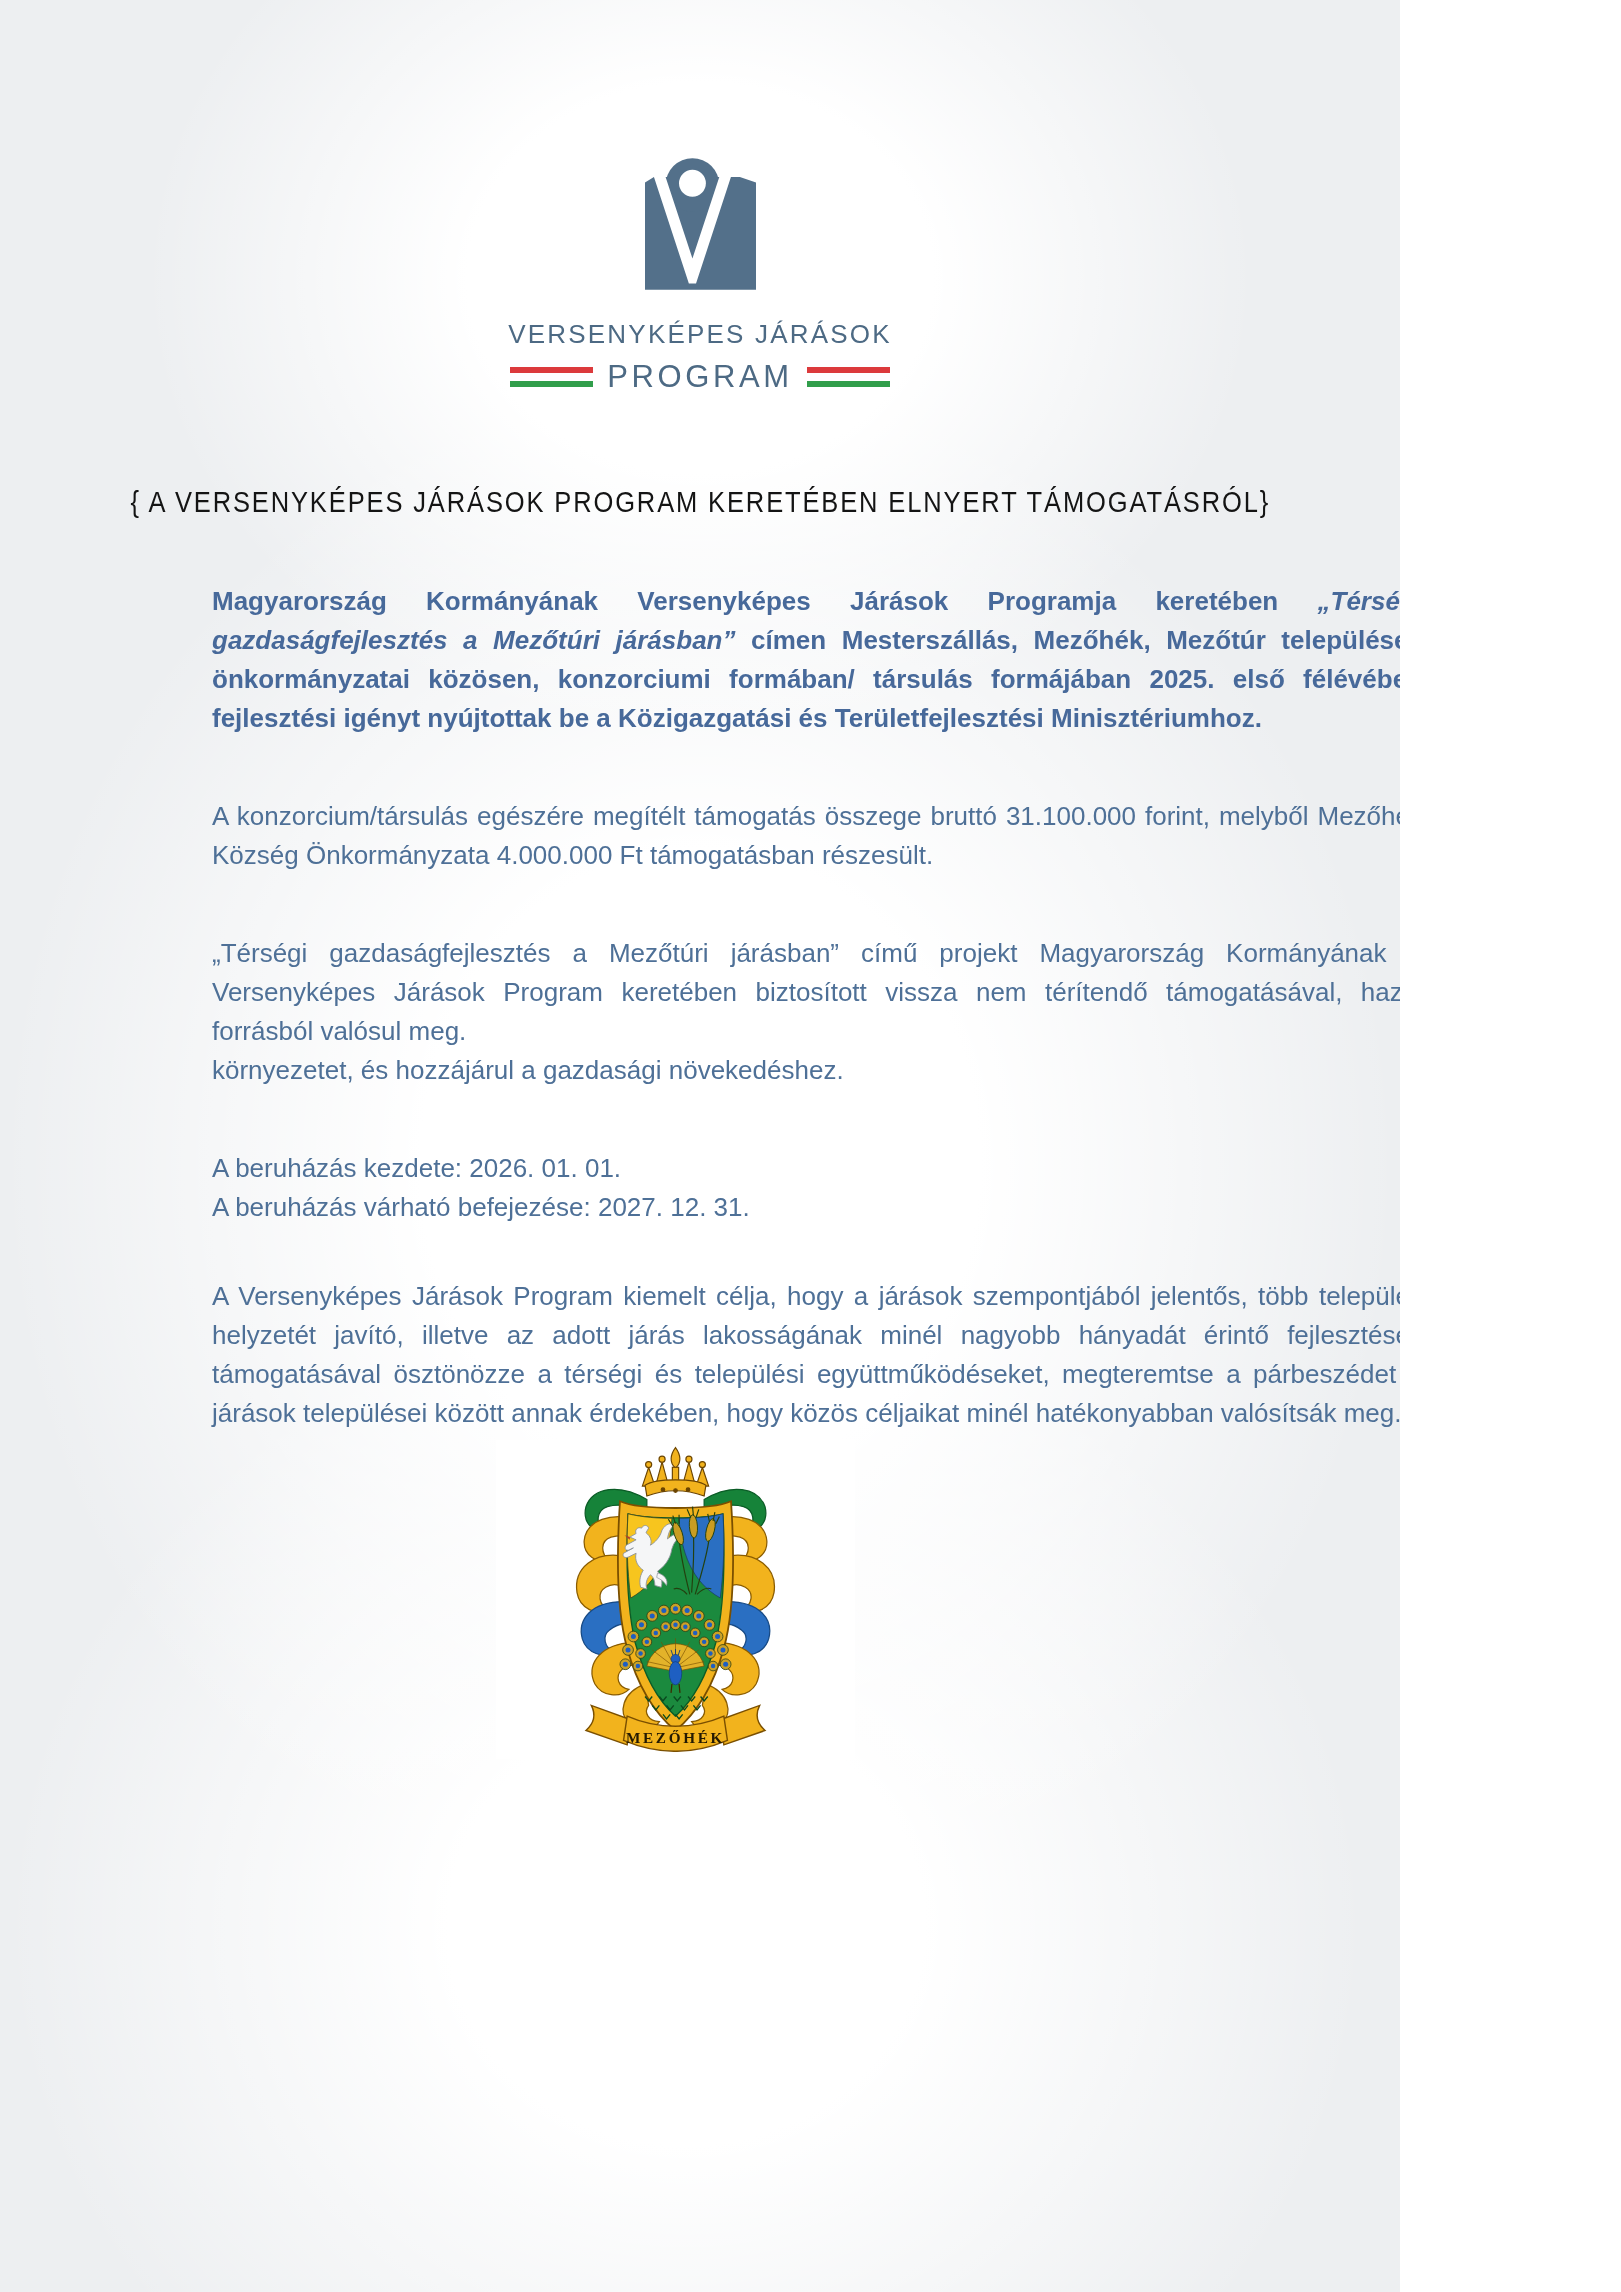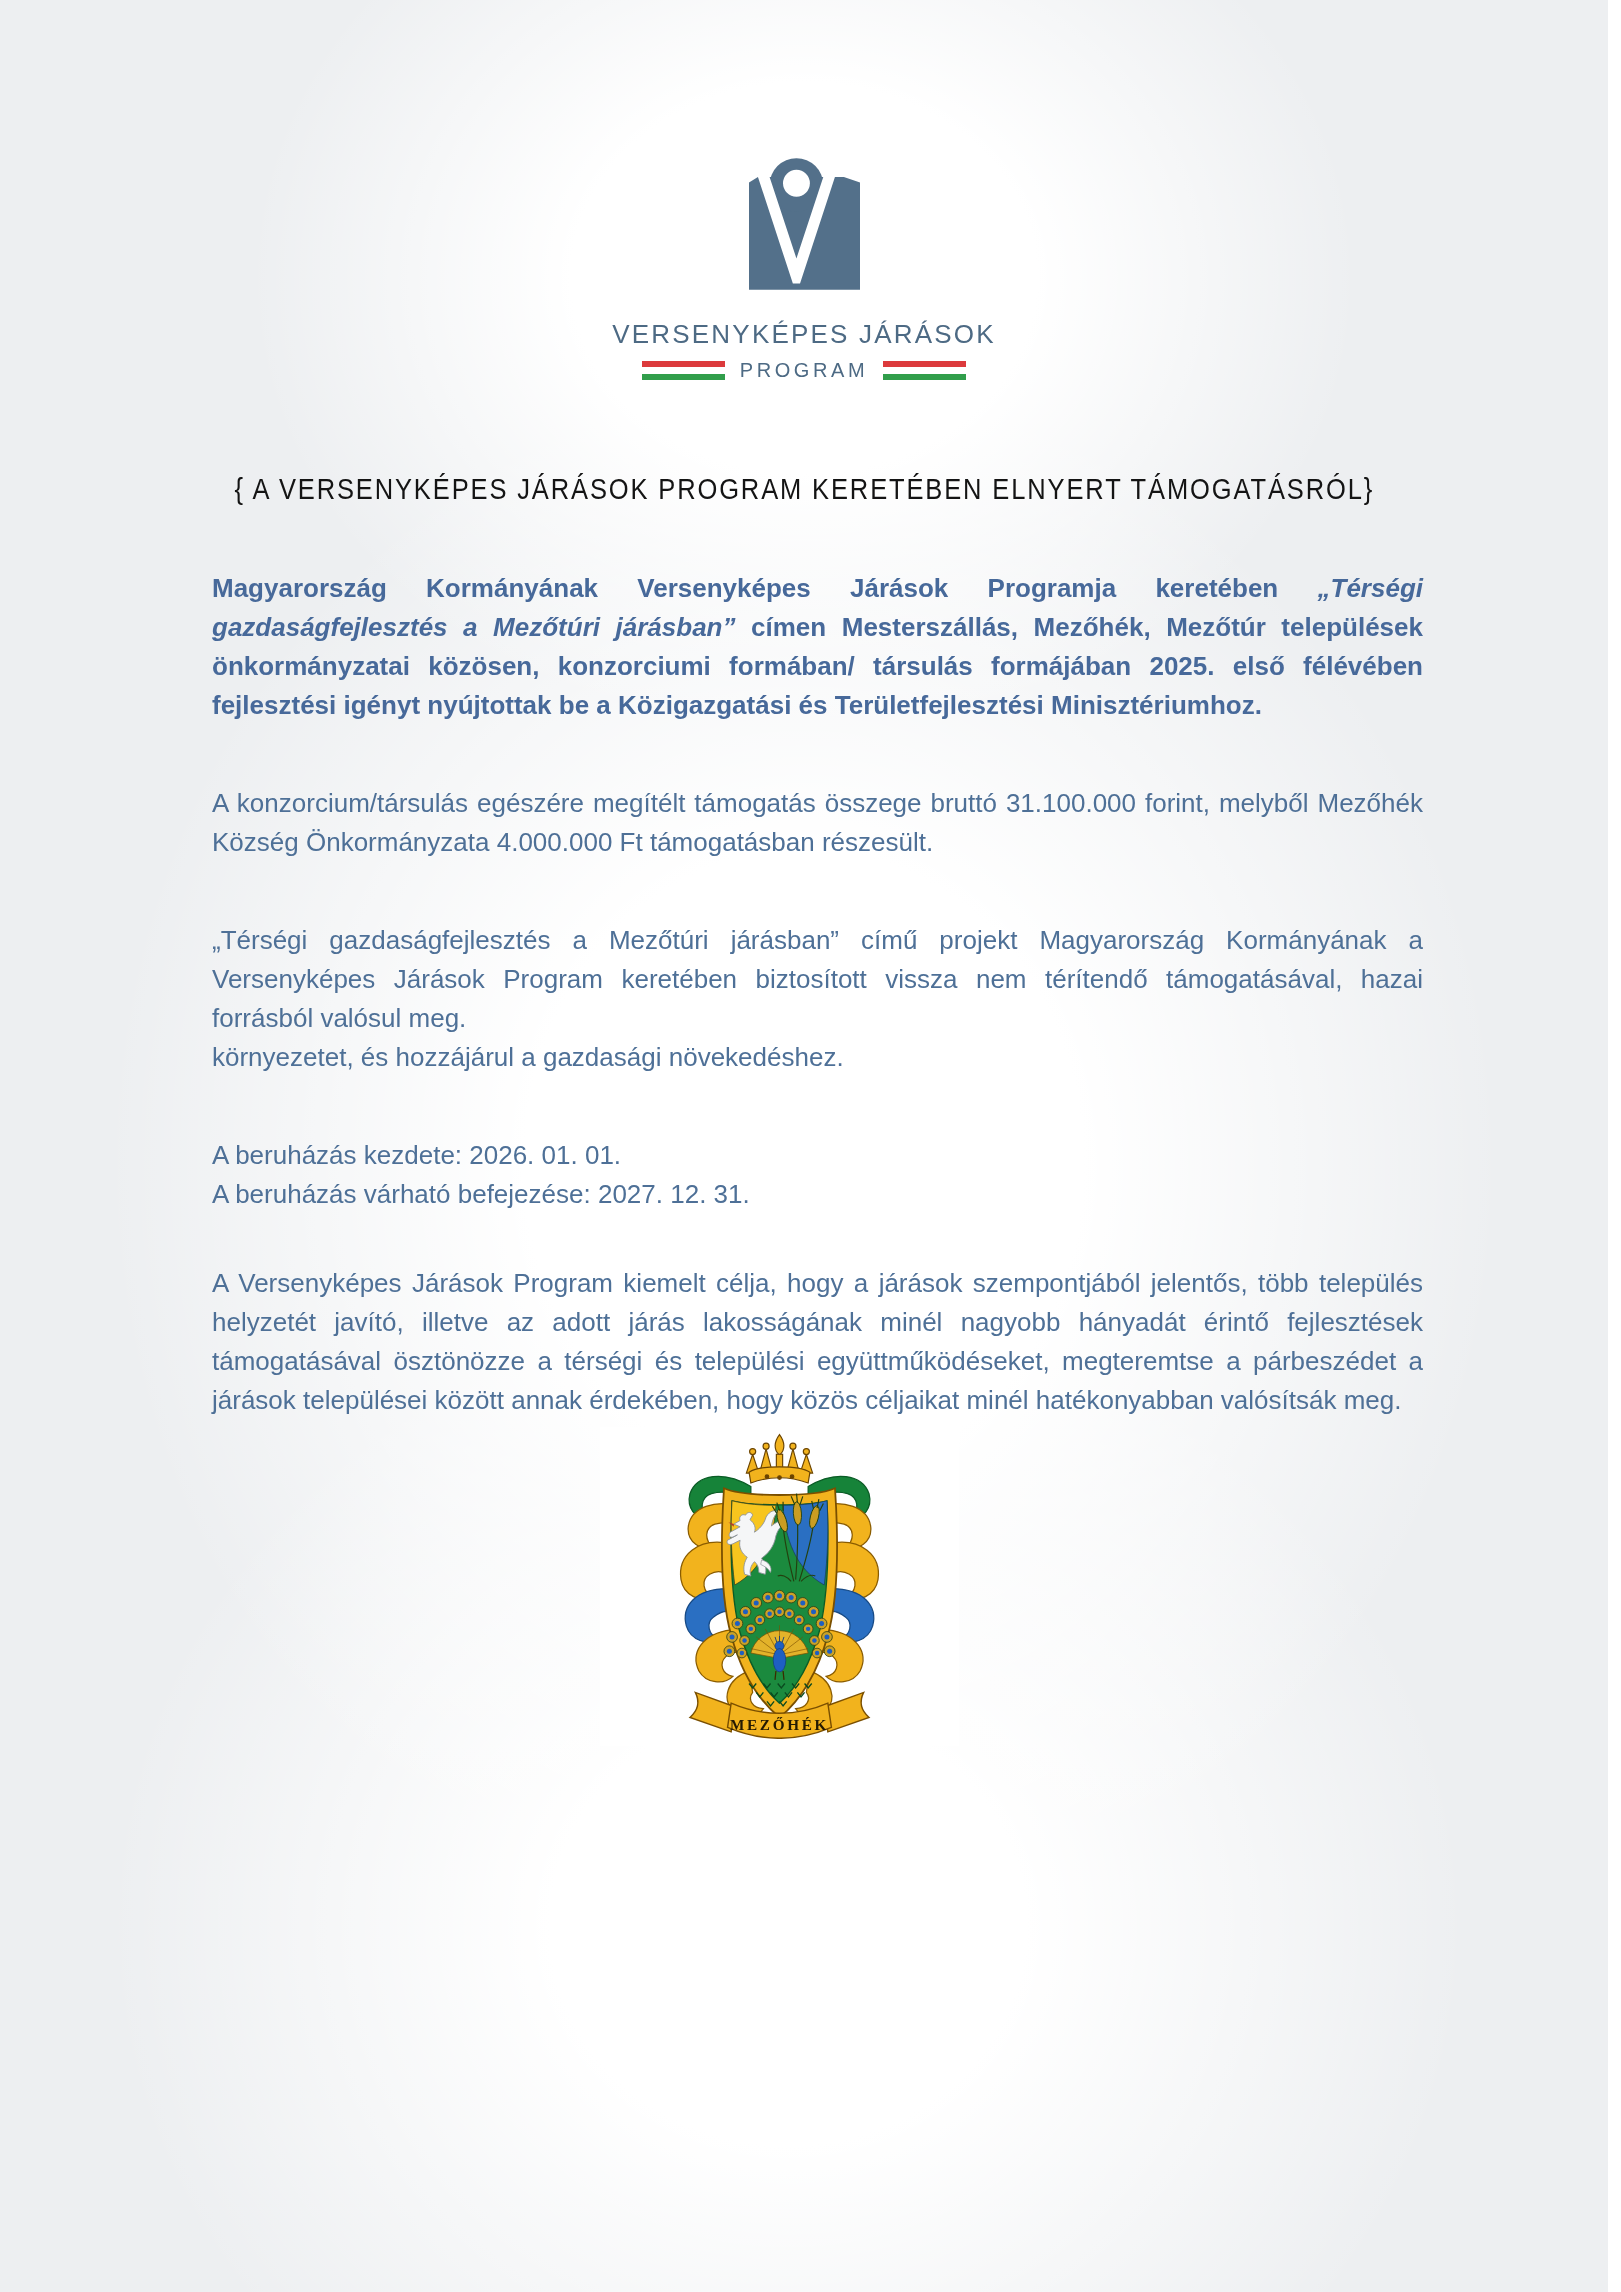--- a/index.html
+++ b/index.html
@@ -2,41 +2,41 @@
 <html lang="hu" style="font-size:14.3px"><head>
 <meta charset="utf-8">
 <style>
   html,body { margin:0; padding:0; }
   body {
     width:1622px; height:2293px;
     font-family:"Liberation Sans", sans-serif;
     -webkit-font-smoothing:antialiased;
   }
   .page {
-    position:relative; width:1608px; height:2293px; overflow:hidden;
+    position:relative; width:1400px; height:2293px; overflow:hidden;
     background:
       radial-gradient(ellipse 555px 466px at 50% 278px, #ffffff 0%, #ffffff 42%, rgba(255,255,255,0) 100%),
       radial-gradient(ellipse 699px 788px at 50% 1164px, #ffffff 0%, #ffffff 40%, rgba(255,255,255,0) 100%),
       radial-gradient(ellipse 681px 627px at 49% 1926px, #ffffff 0%, #ffffff 35%, rgba(255,255,255,0) 100%),
       #edeff1;
   }
 
   
   .logo-block { padding-top:158px; text-align:center; }
   .logo-mark { width:111px; height:132px; display:block; margin:0 auto; }
   .logo-name {
     margin-top:29px; font-size:26px; letter-spacing:2.2px;
     color:#4d6a84; font-weight:400;
   }
   .logo-line2 { margin-top:9px; display:flex; align-items:center; justify-content:center; gap:14.3px; }
   .flag { width:83px; display:flex; flex-direction:column; gap:7.2px; }
   .flag i { display:block; height:6.3px; }
   .flag .r { background:#dc3a3c; }
   .flag .g { background:#319e4b; }
-  .program-text { font-size:20px; letter-spacing:3.6px; color:#4d6a84; }
+  .program-text { font-size:31px; letter-spacing:3.6px; color:#4d6a84; }
 
   
   .title {
     margin:86px 0 0 0; text-align:center;
     font-family:"Liberation Serif", serif; font-weight:bold;
     font-size:52px; line-height:59px; color:#5d7b97;
     letter-spacing:0.56em; text-indent:0.56em;
   }
   .subtitle { margin-top:90px; text-align:center; }
   .subtitle-inner {

